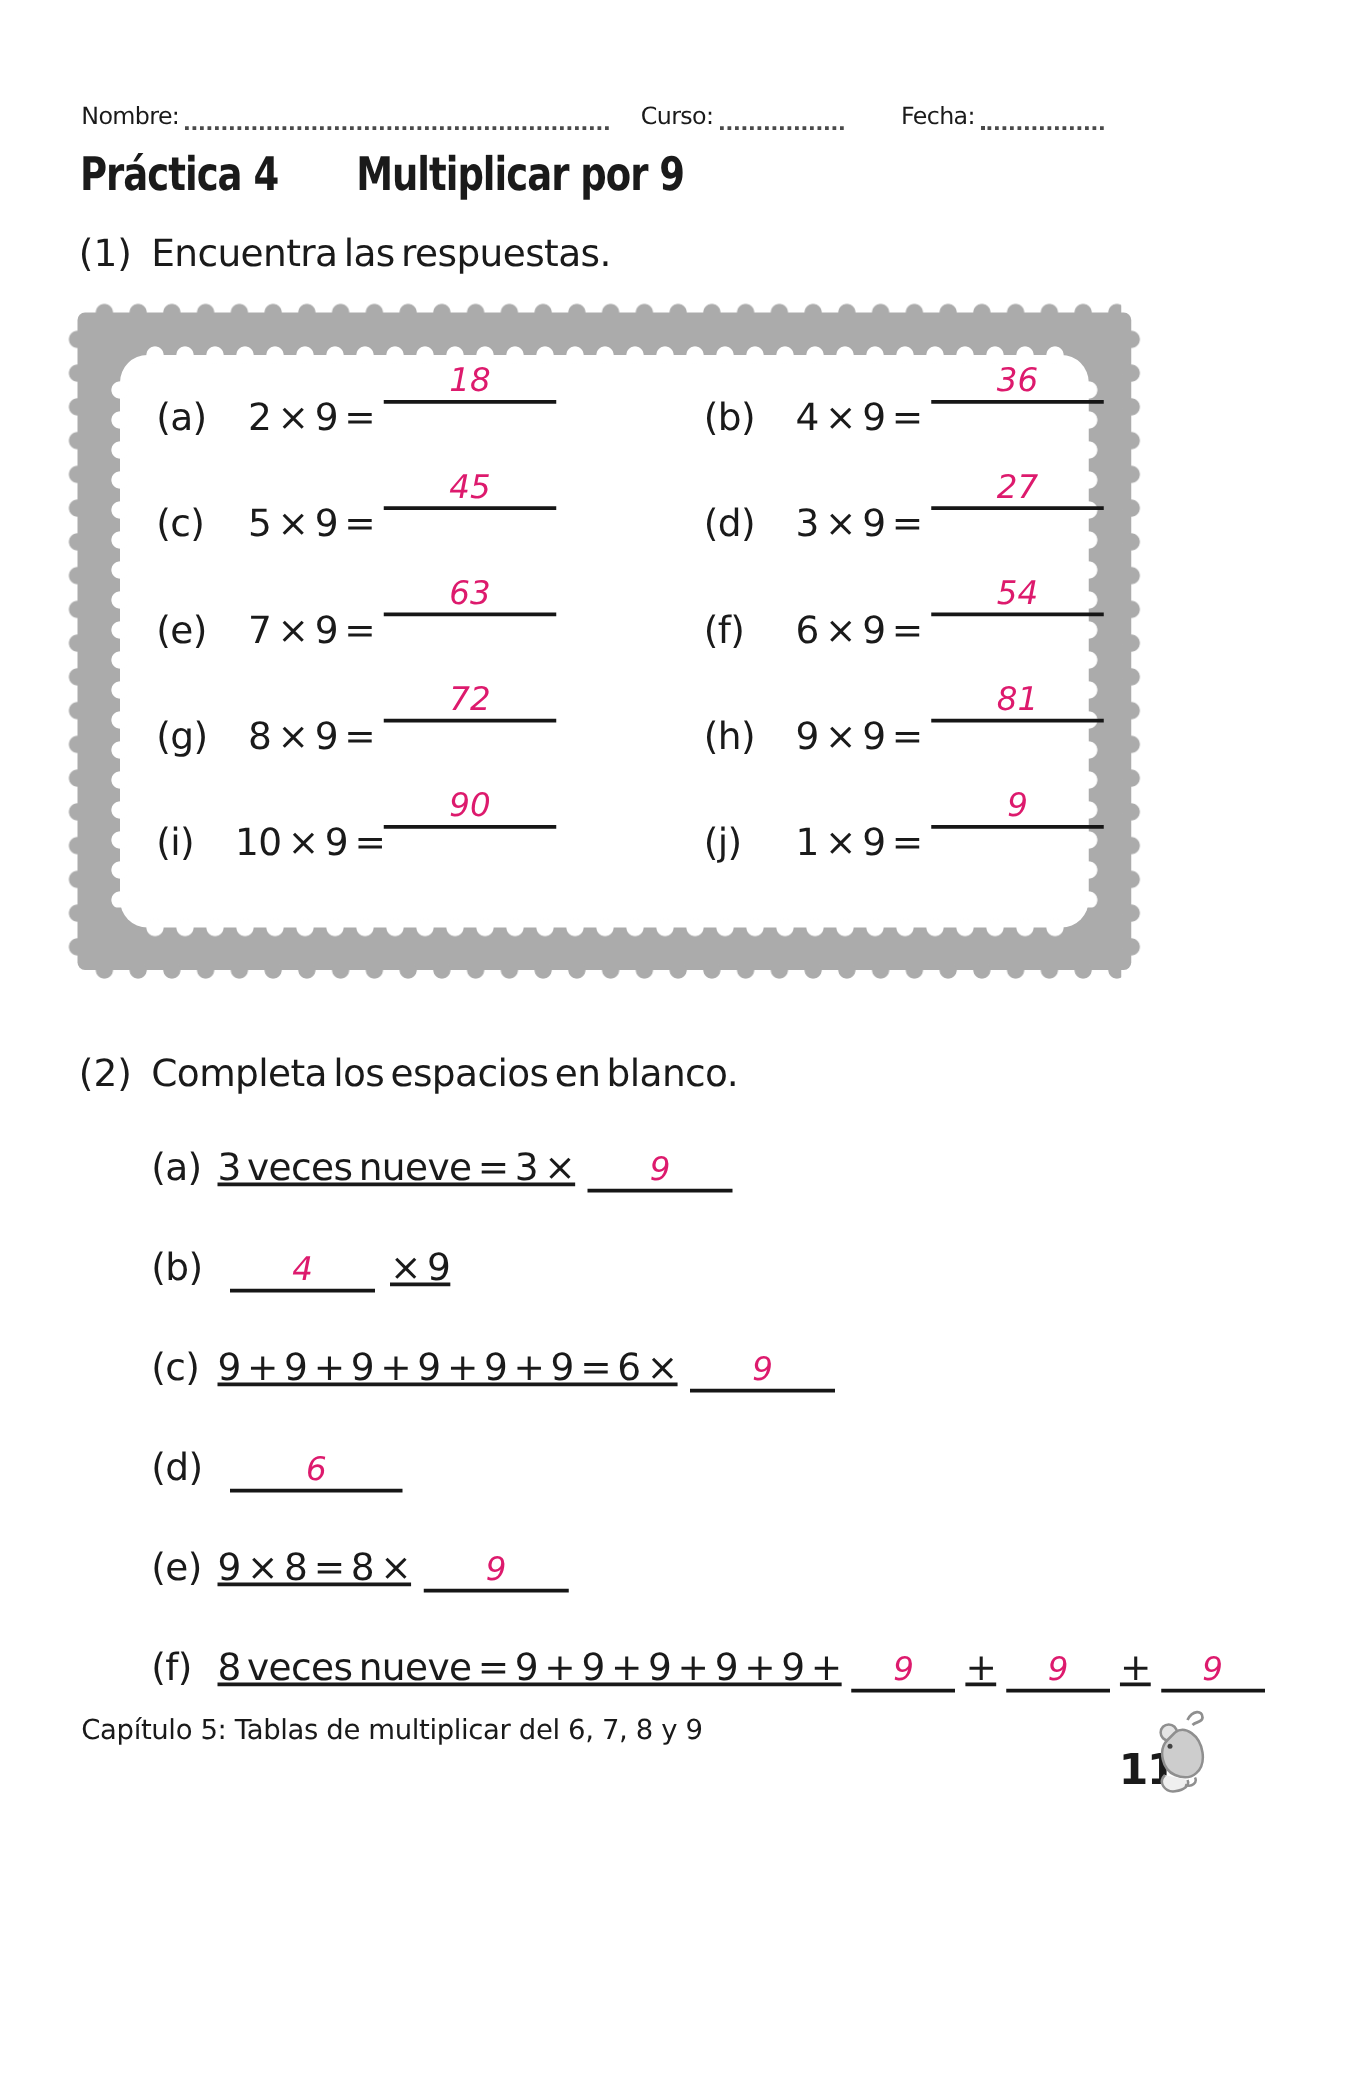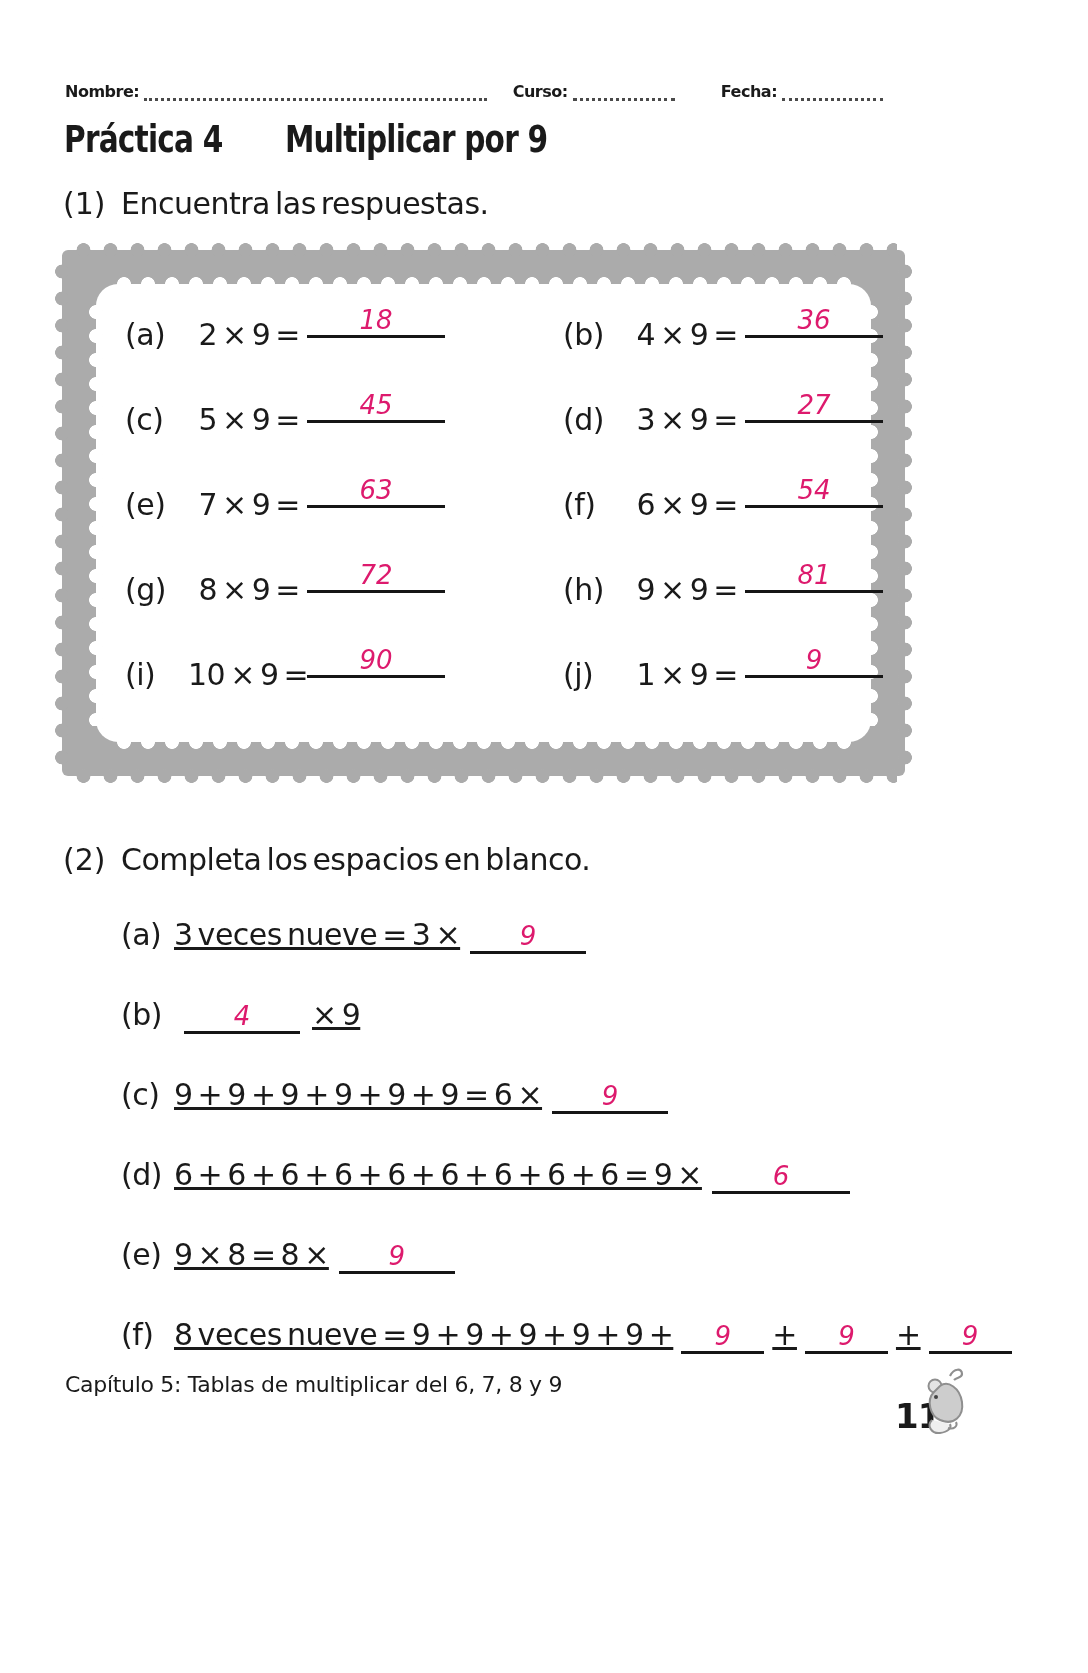--- a/index.html
+++ b/index.html
@@ -9,21 +9,21 @@
     color:var(--text_dark,#1a1a1a); overflow:hidden;
   }
   .condensed { letter-spacing:-0.5px; word-spacing:-4px; }
 
   
   .header-row { position:absolute; left:65px; top:82px; width:818px; display:flex; gap:26px; }
   .field { display:flex; align-items:flex-end; }
   .field-name { flex:2.6; }
   .field-curso { flex:1; }
   .field-fecha { flex:1;margin-left:20px; }
-  .flabel { font-weight:bold; font-size:16px; letter-spacing:-0.5px; margin-right:5px; white-space:nowrap;text-align:right; }
+  .flabel { font-weight:normal; font-size:19px; letter-spacing:-0.5px; margin-right:5px; white-space:nowrap;text-align:right; }
   .dotline { flex:1; border-bottom:3px dotted #4a4a4a; height:16px; }
 
   
   .page-title { position:absolute; left:64px; top:118px; display:flex; gap:78px;
     font-size:37px; font-weight:bold; letter-spacing:-1px; white-space:nowrap;
     transform:scaleX(0.8); transform-origin:left center; }
 
   
   .ex-heading { display:flex; font-size:30px; }
   .ex-num { width:58px; }
@@ -52,21 +52,21 @@
 
   
   .eq-grid { position:absolute; inset:0; padding:8px 0 0 29px;
     display:grid; grid-template-columns:438px auto; grid-auto-rows:85px; }
   .eq-item { display:flex; align-items:baseline; }
   .eq-label { width:63px; font-size:30px; letter-spacing:-0.5px; align-self:center; }
   .eq-expr { width:112px; text-align:right; font-size:30px; white-space:pre;
     letter-spacing:-0.5px; word-spacing:-4px; align-self:center; }
   .blank { display:inline-flex; justify-content:center; align-items:flex-end;
     border-bottom:3px solid #161616; }
-  .eq-blank { width:138px; margin-left:7px;margin-top:15px; }
+  .eq-blank { width:138px; margin-left:7px; }
   .ans { color:var(--answer_pink,#dd1a6d); font-style:italic; font-size:26px;
     font-weight:500; line-height:1.05; padding-bottom:1px; }
 
   
   .ex2-block { position:absolute; left:63px; top:842px; width:990px; }
   .ex2-item { height:80px; box-sizing:border-box; padding-top:40px;
     display:flex; align-items:baseline; margin-left:58px; }
   .ex2-item:first-of-type { margin-top:2px; }
   .ex2-label { width:53px; font-size:30px; letter-spacing:-0.5px; }
   .ex2-expr, .ex2-after, .ex2-plus { font-size:30px; white-space:pre;
@@ -222,21 +222,20 @@
   <div class="ex2-item">
     <span class="ex2-label">(c)</span>
     <span class="ex2-expr">9 + 9 + 9 + 9 + 9 + 9 = 6 ×</span>
     <span class="blank ex2-blank">
         <span class="ans">9</span>
       </span>
   </div>
 
   <div class="ex2-item">
     <span class="ex2-label">(d)</span>
-    <span class="ex2-expr">6 + 6 + 6 + 6 + 6 + 6 + 6 + 6 + 6 = 9 ×</span>
     <span class="blank ex2-blank wide">
         <span class="ans">6</span>
       </span>
   </div>
 
   <div class="ex2-item">
     <span class="ex2-label">(e)</span>
     <span class="ex2-expr">9 × 8 = 8 ×</span>
     <span class="blank ex2-blank">
         <span class="ans">9</span>

